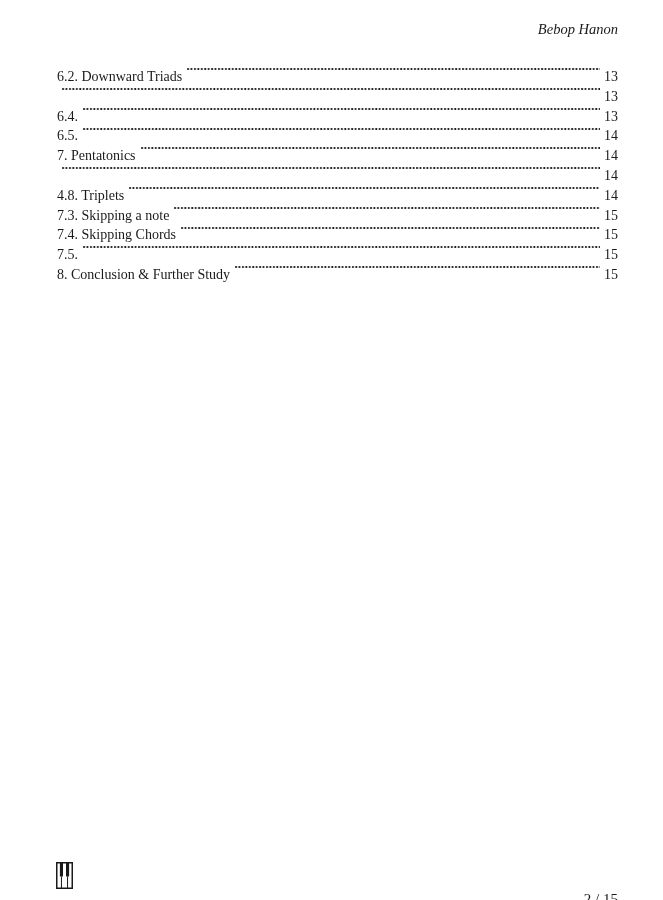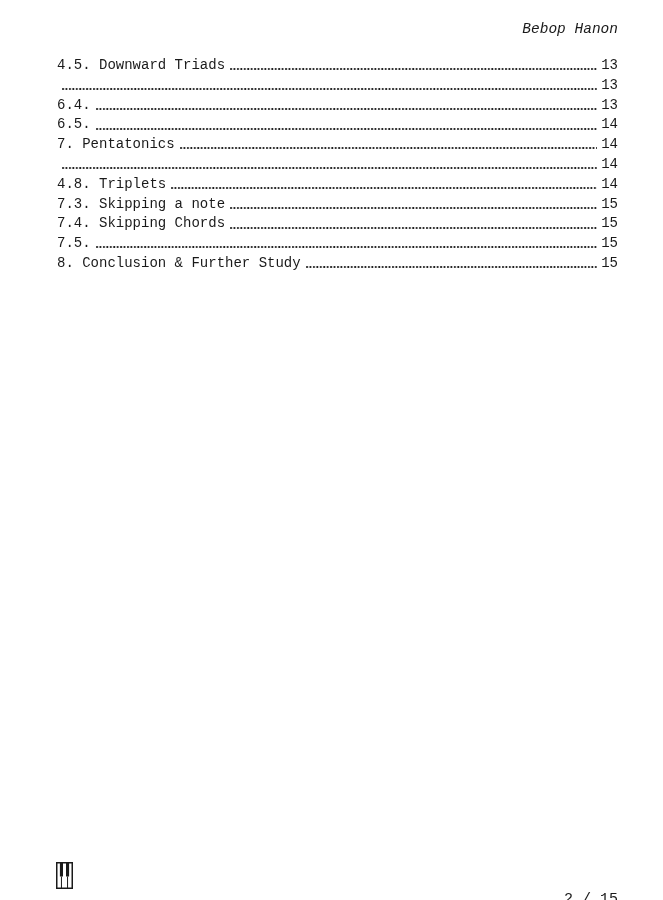--- a/index.html
+++ b/index.html
@@ -6,21 +6,21 @@
     html, body {
       margin: 0;
       padding: 0;
       background: #ffffff;
     }
     .page {
       position: relative;
       width: 663px;
       height: 900px;
       background: #ffffff;
-      font-family: Liberation Mono, monospace;
+      font-family: Liberation Serif, serif;
       color: #1a1a1a;
       overflow: hidden;
     }
 
     
     .header {
       position: absolute;
       top: 21px;
       left: 57px;
       right: 45px;
@@ -48,21 +48,21 @@
     .toc-leader {
       flex: 1 1 auto;
       align-self: flex-end;
       height: 4px;
       margin: 0 4px 4.5px 5px;
       background-image: radial-gradient(circle at 1.2px 2px, #1c1c1c 0.85px, transparent 1.15px);
       background-size: 3.45px 4px;
       background-repeat: repeat-x;
       background-position: left center;
     }
-    .toc-page { white-space: nowrap; }
+    .toc-page { white-space: nowrap; margin-top: 11px; }
 
     
     .footer {
       position: absolute;
       top: 861px;
       left: 56px;
       right: 45px;
       height: 29px;
       display: flex;
       align-items: center;
@@ -78,21 +78,21 @@
 <body>
 
 <div class="page">
 
   <div class="header">
     <span class="header-title">Bebop Hanon</span>
   </div>
 
   <div class="toc">
   <div class="toc-row">
-    <span class="toc-title">4.5. Downward Triads</span>
+    <span class="toc-title">6.2. Downward Triads</span>
     <span class="toc-leader"></span>
     <span class="toc-page">13</span>
   </div>
 
   <div class="toc-row">
     <span class="toc-leader"></span>
     <span class="toc-page">13</span>
   </div>
 
   <div class="toc-row">

